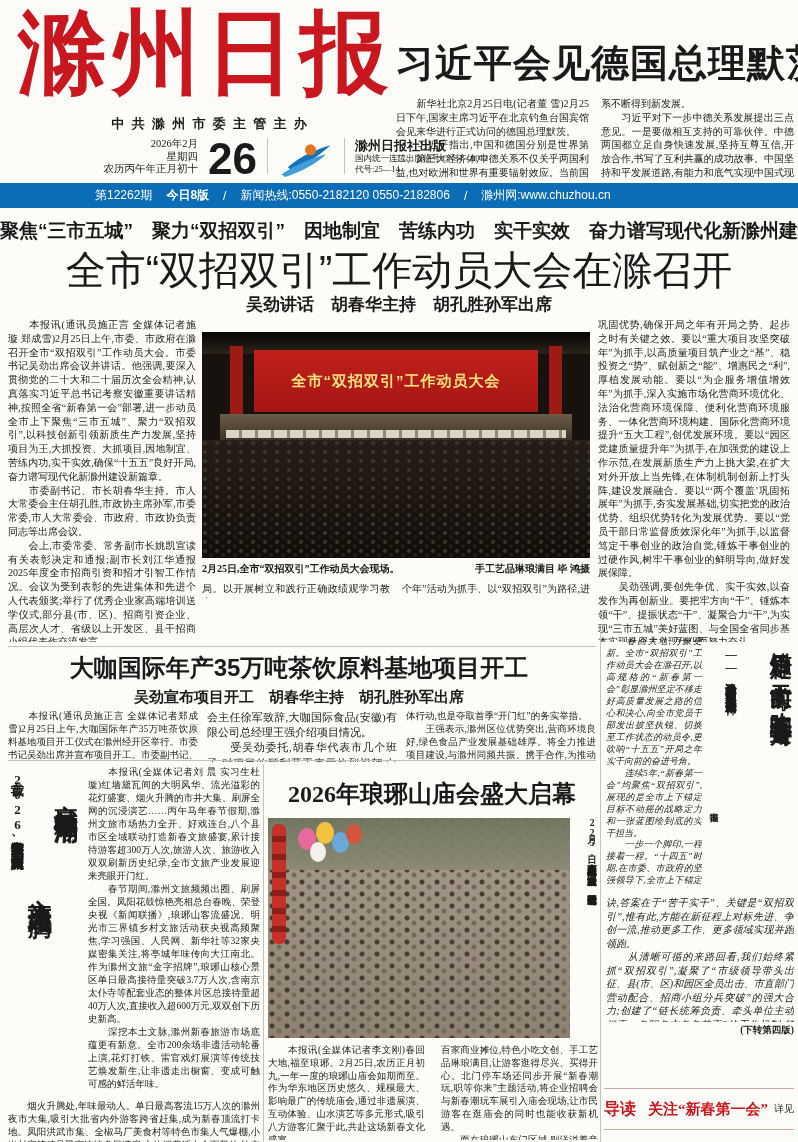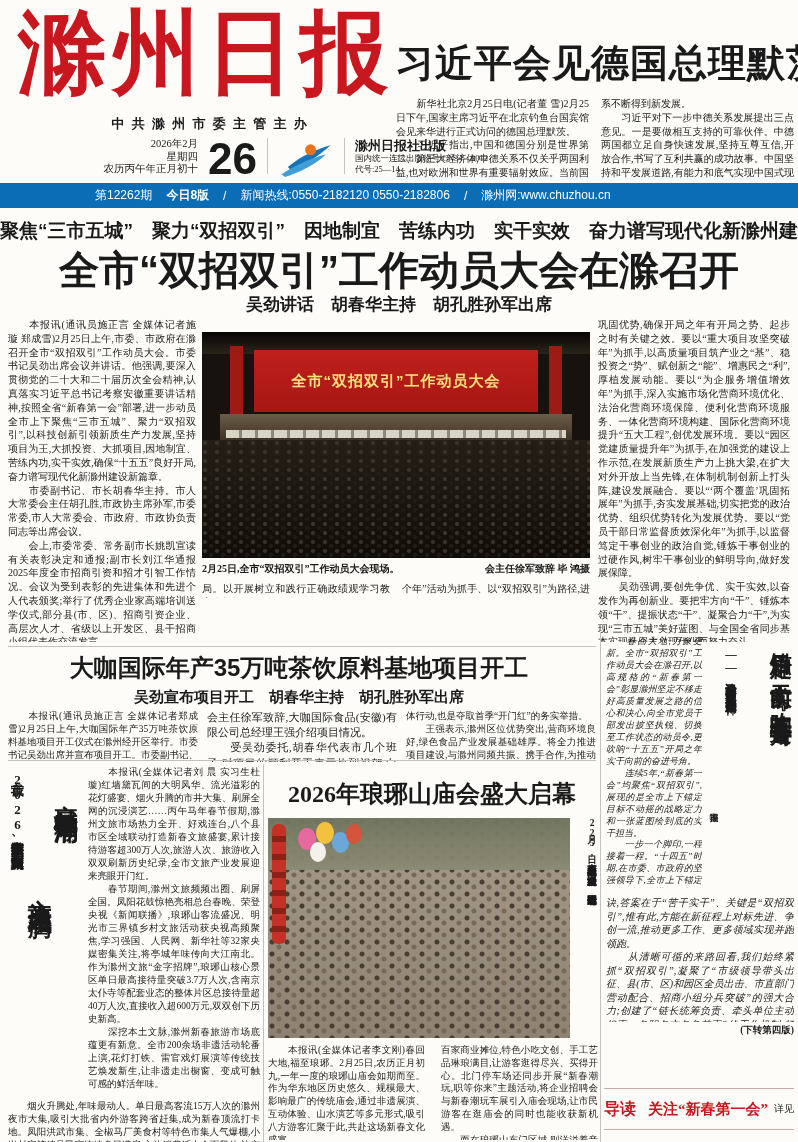--- a/index.html
+++ b/index.html
@@ -69,21 +69,21 @@
   <div class="abs hei" style="left:0;top:183px;width:798px;height:25px;background:#0a6db5;color:#fff;display:flex;align-items:center;font-size:12px;gap:14px;padding-left:95px;box-sizing:border-box">
     <span>第12262期</span>
     <span style="font-weight:700">今日8版</span>
     <span>/</span>
     <span>新闻热线:0550-2182120  0550-2182806</span>
     <span>/</span>
     <span>滁州网:www.chuzhou.cn</span>
   </div>
 
   <div class="abs hei ctr" style="left:0;top:218px;width:798px;font-size:19px;font-weight:700;white-space:nowrap;overflow:hidden">聚焦“三市五城”　聚力“双招双引”　因地制宜　苦练内功　实干实效　奋力谱写现代化新滁州建设新篇章</div>
-  <div class="abs hei ctr" style="left:0;top:243px;width:798px;font-size:40px;font-weight:700;white-space:nowrap">全市“双招双引”工作动员大会在滁召开</div>
+  <div class="abs hei ctr" style="left:0;top:243px;width:798px;font-size:40px;font-weight:400;white-space:nowrap">全市“双招双引”工作动员大会在滁召开</div>
   <div class="abs hei ctr" style="left:0;top:293px;width:798px;font-size:17px;font-weight:700">吴劲讲话　胡春华主持　胡孔胜孙军出席</div>
 
   <div class="abs just" style="left:8px;top:318px;width:188px;height:324px;font-size:10px">　　本报讯(通讯员施正言 全媒体记者施 璇 郑成雪)2月25日上午,市委、市政府在滁召开全市“双招双引”工作动员大会。市委书记吴劲出席会议并讲话。他强调,要深入贯彻党的二十大和二十届历次全会精神,认真落实习近平总书记考察安徽重要讲话精神,按照全省“新春第一会”部署,进一步动员全市上下聚焦“三市五城”、聚力“双招双引”,以科技创新引领新质生产力发展,坚持项目为王,大抓投资、大抓项目,因地制宜、苦练内功,实干实效,确保“十五五”良好开局,奋力谱写现代化新滁州建设新篇章。
 　　市委副书记、市长胡春华主持。市人大常委会主任胡孔胜,市政协主席孙军,市委常委,市人大常委会、市政府、市政协负责同志等出席会议。
 　　会上,市委常委、常务副市长姚凯宣读有关表彰决定和通报;副市长刘江华通报2025年度全市招商引资和招才引智工作情况。会议为受到表彰的先进集体和先进个人代表颁奖;举行了优秀企业家高端培训送学仪式,部分县(市、区)、招商引资企业、高层次人才、省级以上开发区、县干招商小组代表作交流发言。
 　　吴劲在讲话中指出,回顾“十四五”,滁州发展位势持续向上,发展动能持续向新,产业结构持续向优,实现胜利收官。启航“十五五”,必须全面深刻准确领会和把握党的二十届四中全会对“十五五”时期经济社会发展作出的战略部署,聚焦省委赋予滁州“打造联动合肥都市圈和南京都市圈的重要支点”新定位,锚定“跻身全国80强”奋斗目标,坚定实施“创新立市、产业强市、生态兴市”,始终把招商引资、招才引智作为推动发展的主抓手、主战场,坚定信心、因地制宜,加快把“五个之城”美好愿景变成现实图景,以奋进之姿阔步新征程。
 　　吴劲强调,要保持定力、苦练内功,以奋斗之志锐意开新</div>
 
   <div class="abs photo" style="left:202px;top:332px;width:388px;height:226px;background:#17120d">
     <div class="abs" style="left:0;top:0;width:100%;height:22px;background:linear-gradient(#070605,#2a241a)"></div>
@@ -92,21 +92,21 @@
     <div class="abs hei" style="left:52px;top:18px;width:284px;height:62px;background:linear-gradient(#c0201c,#a61613);display:flex;align-items:center;justify-content:center">
       <span style="color:#ffe37d;font-size:15px;font-weight:700;letter-spacing:1px">全市“双招双引”工作动员大会</span>
     </div>
     <div class="abs" style="left:18px;top:82px;width:352px;height:26px;background:linear-gradient(#6b5c48,#3e3426)">
       <div style="position:absolute;left:6px;bottom:2px;width:340px;height:8px;background:repeating-linear-gradient(90deg,#d9d4c8 0 13px,#8f8878 13px 16px)"></div>
     </div>
     <div class="abs aud" style="left:0;top:108px;width:100%;height:118px"></div>
   </div>
   <div class="abs" style="left:202px;top:562px;width:388px;display:flex;justify-content:space-between;gap:20px;font-size:10px;font-weight:700">
     <span>2月25日,全市“双招双引”工作动员大会现场。</span>
-    <span>会主任徐军致辞 毕 鸿摄</span>
+    <span>手工艺品琳琅满目 毕 鸿摄</span>
   </div>
   <div class="abs" style="left:202px;top:582px;width:388px;display:flex;gap:12px">
     <div class="just" style="width:188px;height:16px;font-size:10px">局。以开展树立和践行正确政绩观学习教育为契机,以“五</div>
     <div class="just" style="width:188px;height:16px;font-size:10px">个年”活动为抓手、以“双招双引”为路径,进一步激发活力、</div>
   </div>
   <div class="abs just" style="left:598px;top:318px;width:192px;height:324px;font-size:10px">巩固优势,确保开局之年有开局之势、起步之时有关键之效。要以“重大项目攻坚突破年”为抓手,以高质量项目筑产业之“基”、稳投资之“势”、赋创新之“能”、增惠民之“利”,厚植发展动能。要以“为企服务增值增效年”为抓手,深入实施市场化营商环境优化、法治化营商环境保障、便利化营商环境服务、一体化营商环境构建、国际化营商环境提升“五大工程”,创优发展环境。要以“园区党建质量提升年”为抓手,在加强党的建设上作示范,在发展新质生产力上挑大梁,在扩大对外开放上当先锋,在体制机制创新上打头阵,建设发展融合。要以“‘两个覆盖’巩固拓展年”为抓手,夯实发展基础,切实把党的政治优势、组织优势转化为发展优势。要以“党员干部日常监督质效深化年”为抓手,以监督笃定干事创业的政治自觉,锤炼干事创业的过硬作风,树牢干事创业的鲜明导向,做好发展保障。
 　　吴劲强调,要创先争优、实干实效,以奋发作为再创新业。要把牢方向“干”、锤炼本领“干”、提振状态“干”、凝聚合力“干”,为实现“三市五城”美好蓝图、与全国全省同步基本实现社会主义现代化而努力奋斗。</div>
 
   <div class="abs line" style="left:8px;top:646px;width:588px;height:1px"></div>
 

